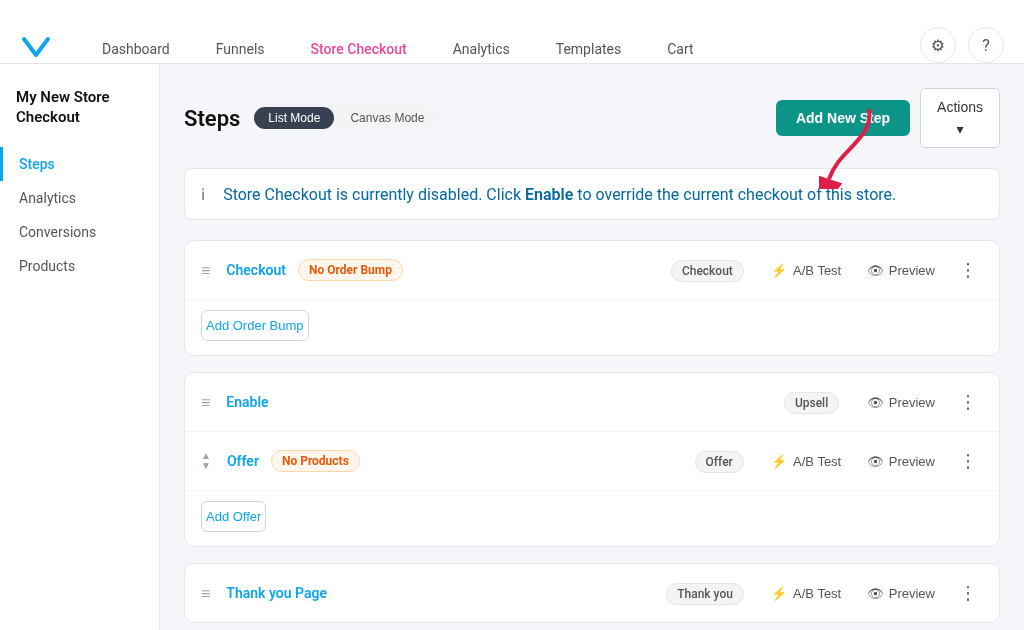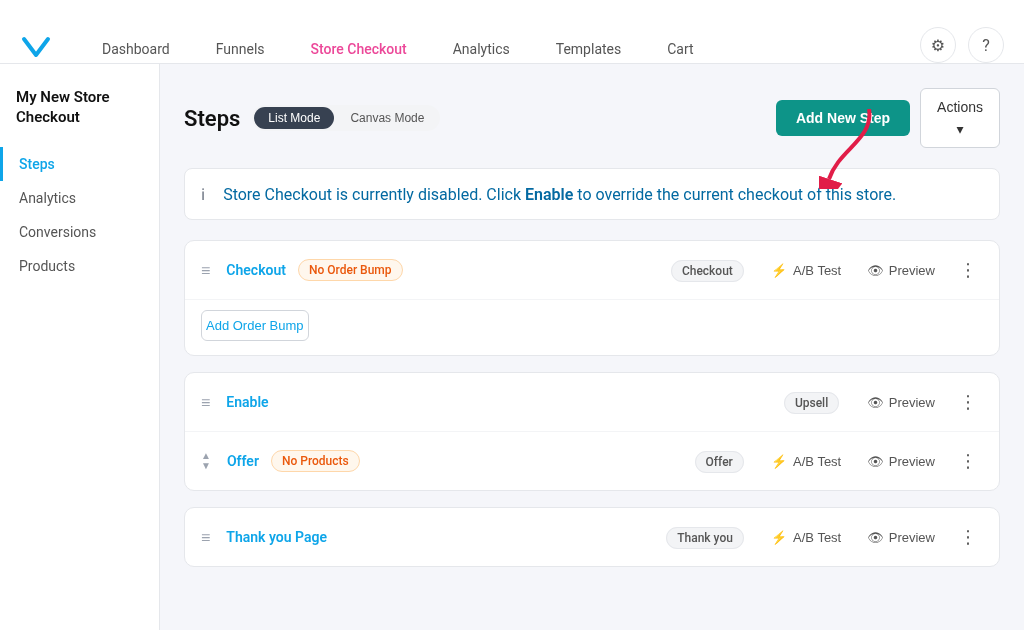--- a/index.html
+++ b/index.html
@@ -180,21 +180,21 @@
       color: #0ea5e9;
       font-size: 14px;
       cursor: pointer;
     }
     .badge {
       padding: 3px 10px;
       border-radius: 20px;
       font-size: 12px;
       font-weight: 500;
     }
-    .badge-orange { background: #fff7ed; color: #ea580c; border: 1px solid #fed7aa; }
+    .badge-orange { background: #fff7ed; color: #ea580c; border: 1px solid #fed7aa; font-weight: bold; }
     .badge-gray { background: #f3f4f6; color: #555; border: 1px solid #e5e7eb; }
     .step-type { margin-left: auto; }
     .step-actions { display: flex; align-items: center; gap: 10px; margin-left: 8px; }
     .btn-ab {
       display: flex;
       align-items: center;
       gap: 5px;
       color: #555;
       background: none;
       border: none;
@@ -392,20 +392,23 @@
               <span>⚡</span>
               <span>A/B Test</span>
             </button>
             <button class="btn-preview">
               <span>👁</span>
               <span>Preview</span>
             </button>
             <button class="btn-more">⋮</button>
           </div>
         </div>
+        <div class="step-card-footer">
+          <button class="btn-add-bump">Add Offer</button>
+        </div>
       </div>
     </div>
 
     <div class="step-card">
       <div class="step-row">
         <span class="step-drag-icon">≡</span>
         <span class="step-name">Thank you Page</span>
         <div class="step-type">
           <span class="badge badge-gray">Thank you</span>
         </div>

